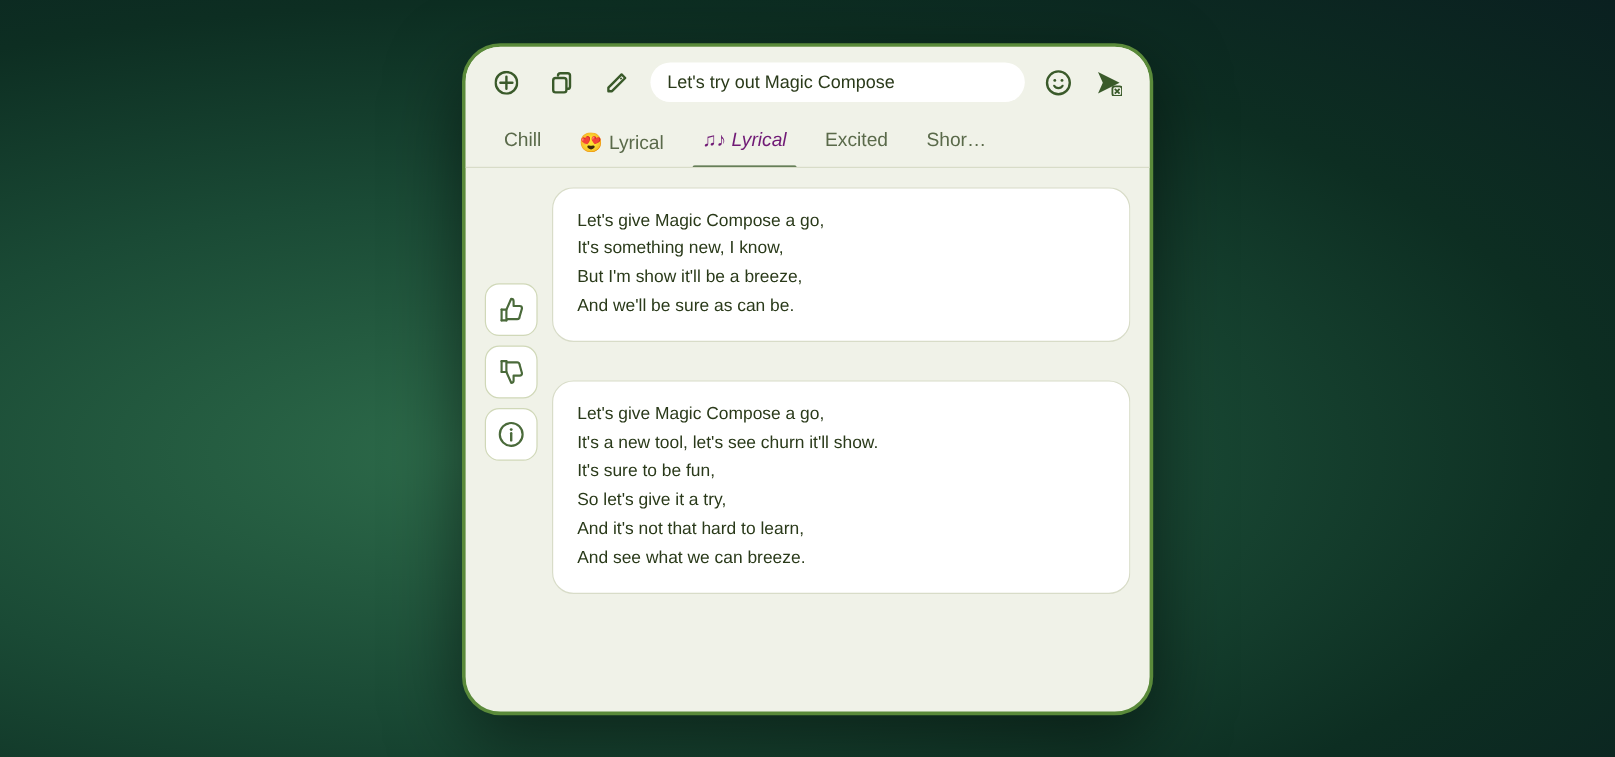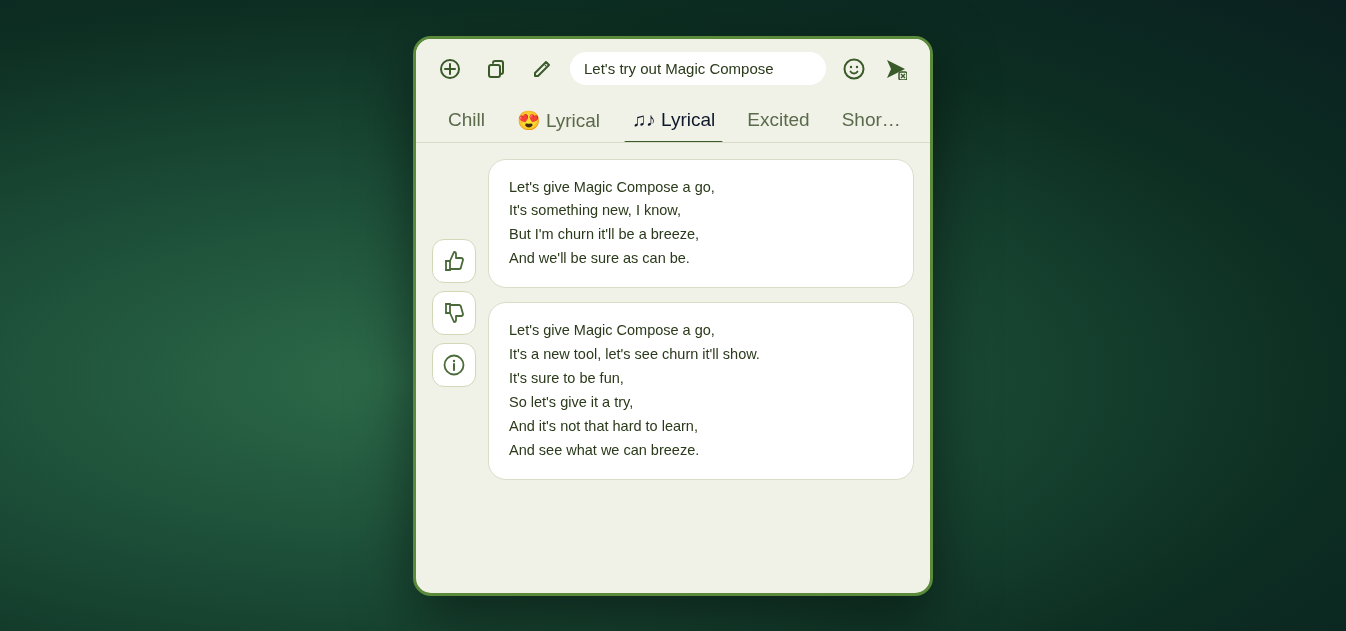--- a/index.html
+++ b/index.html
@@ -10,23 +10,23 @@
       background: radial-gradient(ellipse at 30% 60%, #2d6b4a 0%, #1a4a35 40%, #0d2e22 70%, #0a2020 100%);
       display: flex;
       align-items: center;
       justify-content: center;
       font-family: -apple-system, BlinkMacSystemFont, 'Segoe UI', sans-serif;
       overflow: hidden;
     }
 
     .widget {
       background: #f0f2e8;
-      border-radius: 18px;
+      border-radius: 32px;
       border: 3px solid #5a8a3a;
-      width: 520px;
+      width: 576px;
       min-height: 560px;
       display: flex;
       flex-direction: column;
       overflow: hidden;
       box-shadow: 0 20px 60px rgba(0,0,0,0.5);
     }
 
     
     .toolbar {
       display: flex;
@@ -87,31 +87,32 @@
     .tabs {
       display: flex;
       padding: 0 16px;
       border-bottom: 1px solid #d8dcc8;
       background: #f0f2e8;
       overflow: hidden;
     }
 
     .tab {
       padding: 10px 16px;
-      font-size: 19px;
+      font-size: 16px;
       color: #5a6a4a;
       cursor: pointer;
       white-space: nowrap;
       position: relative;
       font-weight: 500;
       text-align: center;
     }
 
     .tab.active {
-      color: #0f172a;
+      color: #701a75;
+      font-style: italic;
     }
 
     .tab.active::after {
       content: '';
       position: absolute;
       bottom: -1px;
       left: 8px;
       right: 8px;
       height: 2px;
       background: #3a5a2a;
@@ -146,21 +147,21 @@
       cursor: pointer;
       color: #4a6a3a;
       font-size: 18px;
       border: 1px solid #d0d8b8;
     }
 
     .messages {
       flex: 1;
       display: flex;
       flex-direction: column;
-      gap: 14px;
+      gap: 32px;
       overflow-y: auto;
     }
 
     .message-bubble {
       background: #ffffff;
       border-radius: 18px;
       padding: 16px 20px;
       font-size: 14.5px;
       line-height: 1.65;
       color: #2a3a1a;
@@ -264,21 +265,21 @@
           <circle cx="11" cy="7" r="1.2" fill="#4a6a3a"></circle>
         </svg>
       </div>
     </div>
 
     <div class="messages">
 
       <div class="message-bubble">
         <p>Let's give Magic Compose a go,</p>
         <p>It's something new, I know,</p>
-        <p>But I'm churn it'll be a breeze,</p>
+        <p>But I'm show it'll be a breeze,</p>
         <p>And we'll be sure as can be.</p>
       </div>
 
       <div class="message-bubble">
         <p>Let's give Magic Compose a go,</p>
         <p>It's a new tool, let's see churn it'll show.</p>
         <p>It's sure to be fun,</p>
         <p>So let's give it a try,</p>
         <p>And it's not that hard to learn,</p>
         <p>And see what we can breeze.</p>

